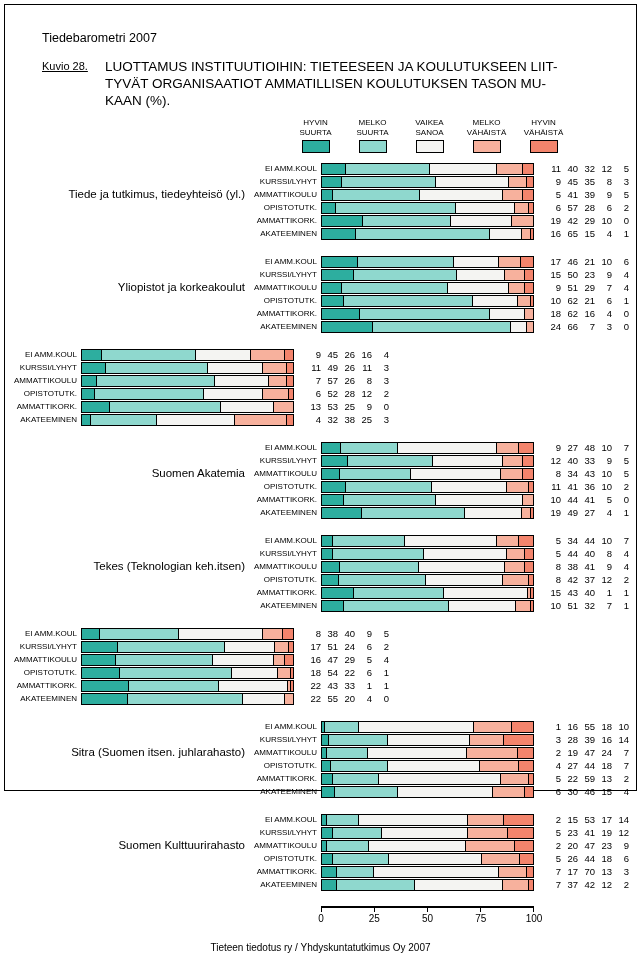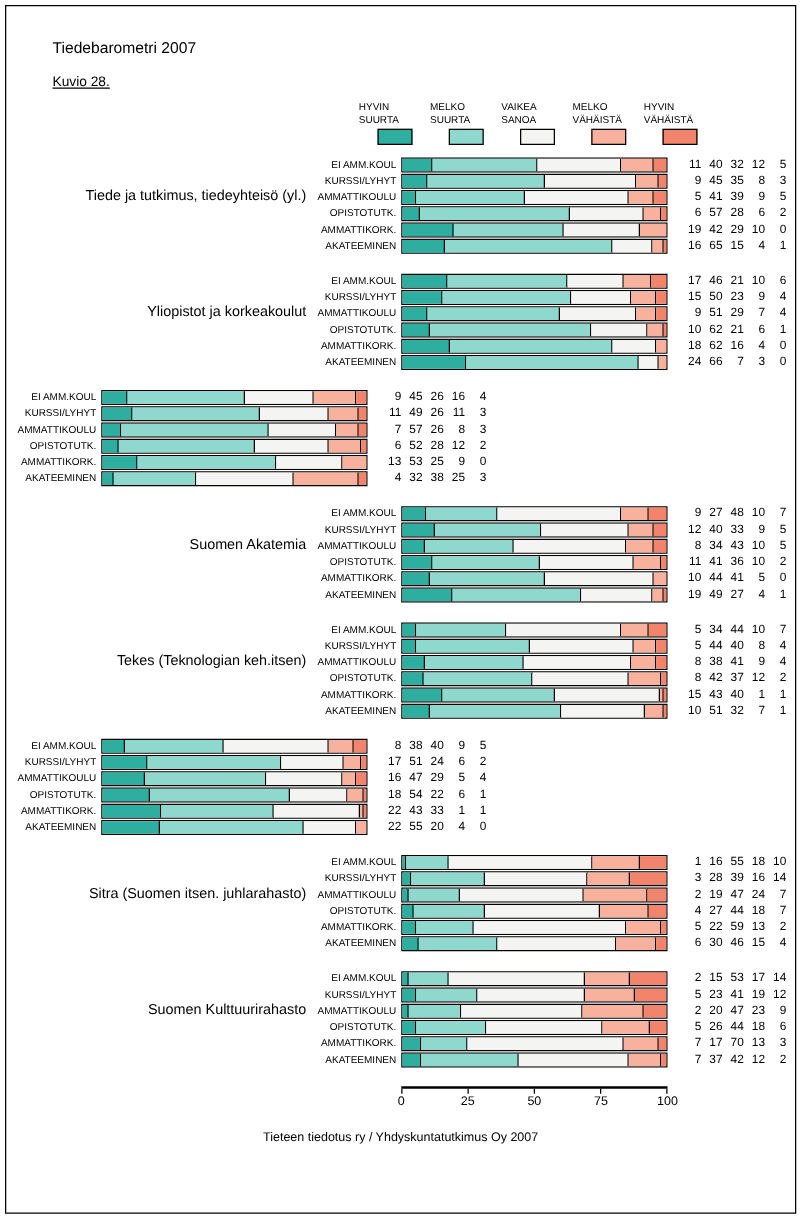--- a/index.html
+++ b/index.html
@@ -1,24 +1,24 @@
 <!DOCTYPE html>
 <html><head>
 <meta charset="utf-8">
 <style>
   html,body{margin:0;padding:0;background:#fff;}
   body{width:642px;height:976px;position:relative;font-family:"Liberation Sans",sans-serif;color:#000;overflow:hidden;}
-  .frame{position:absolute;left:4px;top:4px;width:633px;height:967px;border:1px solid #000;background:#fff;box-sizing:border-box;}
+  .frame{position:absolute;left:4px;top:4px;width:633px;height:787px;border:1px solid #000;background:#fff;box-sizing:border-box;}
   .brand{margin:26px 0 0 37px;font-size:12.5px;}
   .caption{display:flex;margin:13px 0 0 37px;}
   .kuvio{font-size:11px;text-decoration:underline;width:63px;flex:0 0 63px;padding-top:2px;}
   .titleblock{font-size:13.5px;line-height:17px;}
   .titleblock span{display:block;white-space:nowrap;}
   .legend{display:flex;margin:9px 0 0 282px;}
-  .legend-item{width:57px;text-align:left;flex:0 0 57px;}
+  .legend-item{width:57px;text-align:center;flex:0 0 57px;}
   .legend-label{font-size:8px;line-height:9.5px;white-space:pre-line;}
   .swatch{width:26px;height:11px;border:1px solid #000;margin:3px auto 0 auto;}
   .chart{margin-top:9px;}
   .group{display:flex;margin-bottom:15px;}
   .group-label-col{width:240px;flex:0 0 240px;text-align:right;font-size:11.5px;padding-top:26px;box-sizing:border-box;}
   .rows{flex:1;}
   .row{display:flex;align-items:center;height:13px;}
   .row-label{width:76px;flex:0 0 76px;text-align:right;font-size:8px;padding-right:4px;box-sizing:border-box;white-space:nowrap;}
   .bar{width:211px;flex:0 0 211px;height:10px;border:1px solid #000;display:flex;box-sizing:content-box;}
   .seg{height:100%;flex-basis:0;}
@@ -30,20 +30,25 @@
   .tick-label{position:absolute;top:5px;transform:translateX(-50%);font-size:10px;}
   .footer{text-align:center;font-size:10px;margin-top:12px;}
 </style>
 </head>
 <body>
 
 <div class="frame">
   <div class="brand">Tiedebarometri 2007</div>
   <div class="caption">
     <div class="kuvio">Kuvio 28.</div>
+    <div class="titleblock">
+      <span>LUOTTAMUS INSTITUUTIOIHIN: TIETEESEEN JA KOULUTUKSEEN LIIT-</span>
+      <span>TYVÄT ORGANISAATIOT AMMATILLISEN KOULUTUKSEN TASON MU-</span>
+      <span>KAAN (%).</span>
+    </div>
   </div>
 
   <div class="legend" id="legend">
       <div class="legend-item">
         <div class="legend-label">HYVIN
 SUURTA</div>
         <div class="swatch" style="background: rgb(45, 174, 159);"></div>
       </div>
       <div class="legend-item">
         <div class="legend-label">MELKO

